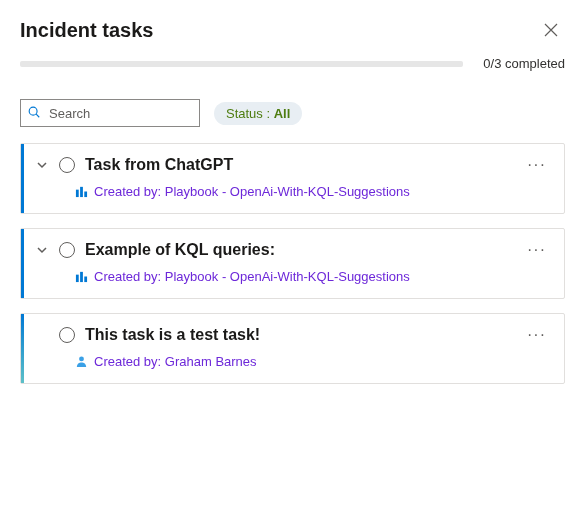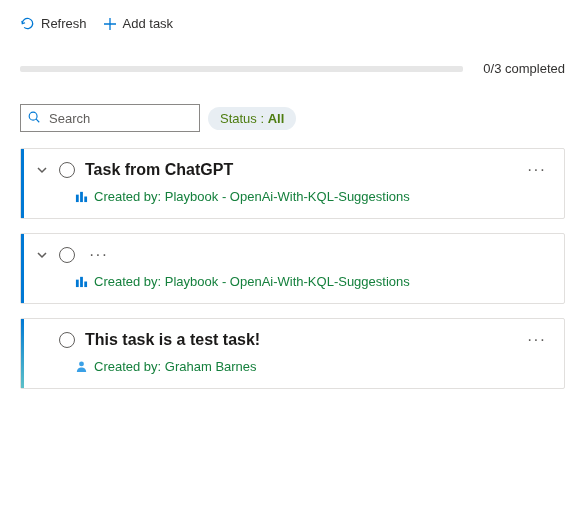--- a/index.html
+++ b/index.html
@@ -60,21 +60,21 @@
     border-radius: 2px;
   }
   .progress-label {
     font-size: 13px;
     color: #323130;
     white-space: nowrap;
   }
   .filter-row {
     display: flex;
     align-items: center;
-    gap: 8px;
+    gap: 14px;
     margin-bottom: 16px;
   }
   .search-box {
     display: flex;
     align-items: center;
     border: 1px solid #8a8886;
     height: 28px;
     width: 180px;
     padding: 0 6px;
     gap: 6px;
@@ -146,51 +146,40 @@
     letter-spacing: 1px;
     padding: 0 4px;
   }
   .task-meta {
     margin-top: 10px;
     margin-left: 40px;
     display: flex;
     align-items: center;
     gap: 6px;
     font-size: 13px;
-    color: #15803d;
+    color: #6d28d9;
   }
   .task-meta .micon { display: flex; }
   .playbook-icon { color: #0078d4; }
   .user-icon { color: #3aa0e6; }
 </style>
 </head>
 <body>
 
 <div class="panel">
 
-
-  <div class="toolbar">
-    <div class="tool-btn">
-      <span class="icn">
-        <svg width="15" height="15" viewBox="0 0 16 16">
-            <path d="M2.5 8a5.5 5.5 0 1 1 1.9 4.15" fill="none" stroke="currentColor" stroke-width="1.3"></path>
-            <path d="M2 5.2 L2.5 8.2 L5.4 7.2" fill="none" stroke="currentColor" stroke-width="1.3"></path>
-          </svg>
-      </span>
-      <span>Refresh</span>
-    </div>
-    <div class="tool-btn">
-      <span class="icn">
-        <svg width="14" height="14" viewBox="0 0 14 14">
-            <path d="M7 1 V13 M1 7 H13" stroke="currentColor" stroke-width="1.3"></path>
-          </svg>
-      </span>
-      <span>Add task</span>
-    </div>
-  </div>
+  <div class="header-row">
+    <div class="title">Incident tasks</div>
+    <div class="close-btn">
+      <svg width="14" height="14" viewBox="0 0 14 14">
+          <path d="M1 1 L13 13 M13 1 L1 13" stroke="currentColor" stroke-width="1.2" fill="none"></path>
+        </svg>
+    </div>
+  </div>
+
 
   <div class="progress-row">
     <div class="progress-bar"></div>
     <div class="progress-label">0/3 completed</div>
   </div>
 
   <div class="filter-row">
     <div class="search-box">
       <span class="icn">
         <svg width="14" height="14" viewBox="0 0 16 16">
@@ -229,20 +218,21 @@
   </div>
 
   <div class="task-card accent-blue">
     <div class="task-head">
       <span class="chev">
         <svg width="12" height="12" viewBox="0 0 12 12">
             <path d="M2 4 L6 8 L10 4" fill="none" stroke="currentColor" stroke-width="1.5"></path>
           </svg>
       </span>
       <span class="radio"></span>
+      <span class="task-title">Example of KQL queries:</span>
       <span class="more">···</span>
     </div>
     <div class="task-meta">
       <span class="micon playbook-icon">
         <svg width="13" height="13" viewBox="0 0 14 14">
             <rect x="1" y="5" width="3" height="8" fill="currentColor"></rect>
             <rect x="5.5" y="2" width="3" height="11" fill="currentColor"></rect>
             <rect x="10" y="7" width="3" height="6" fill="currentColor"></rect>
           </svg>
       </span>

